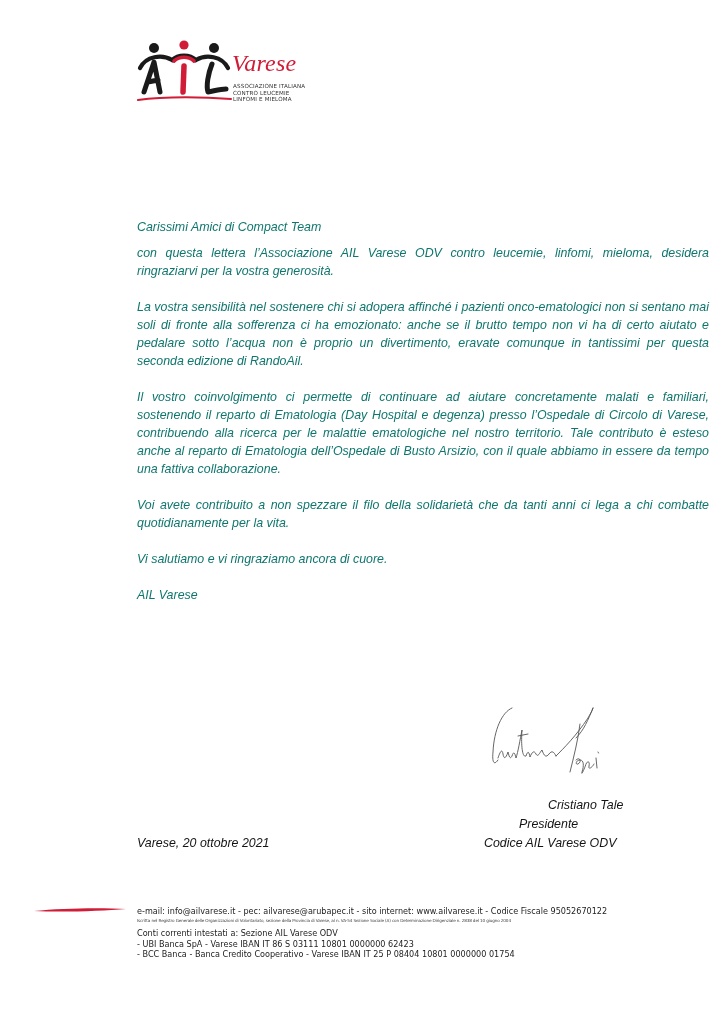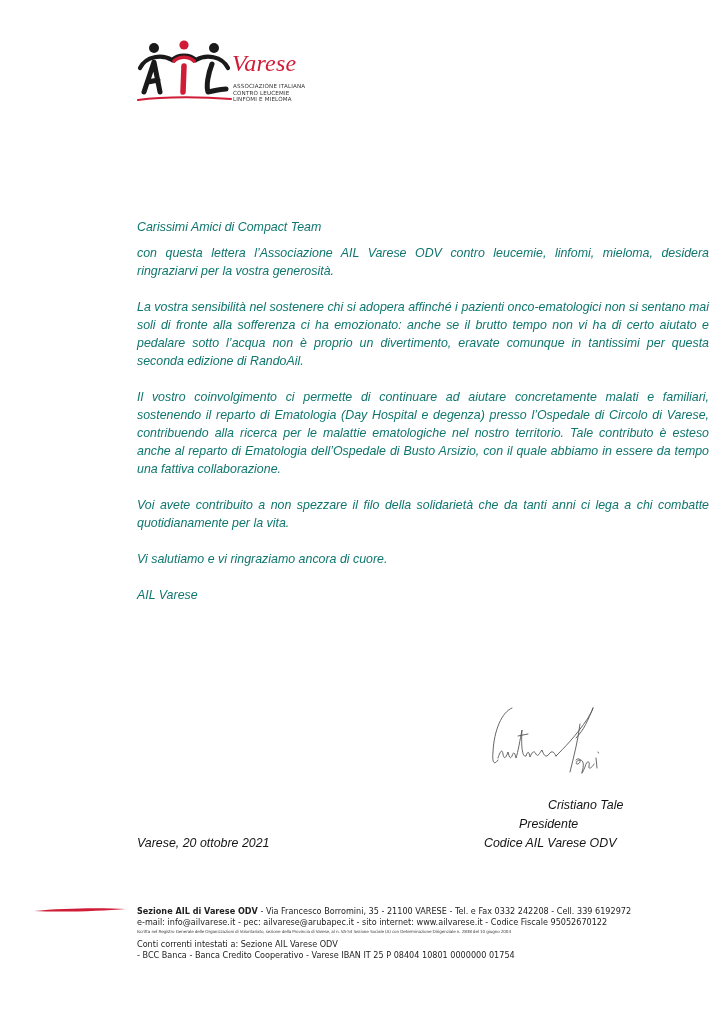--- a/index.html
+++ b/index.html
@@ -179,22 +179,20 @@
 <div class="sig-block sig-name">Cristiano Tale</div>
 <div class="sig-block sig-role">Presidente</div>
 <div class="sig-block sig-org">Codice AIL Varese ODV</div>
 <div class="sig-block date">Varese, 20 ottobre 2021</div>
 
 <svg class="footer-swoosh" width="96" height="8" viewBox="0 0 96 8">
   <path d="M2 5 C 30 2, 70 1.5, 94 3 C 70 5, 30 6.5, 2 5 Z" fill="#d01c36"></path>
 </svg>
 
 <div class="footer">
-  <div class="line1">
-    <b>Sezione AIL di Varese ODV</b><span> - Via Francesco Borromini, 35 - 21100 VARESE - Tel. e Fax 0332 242208 - Cell. 339 6192972</span>
-  </div>
   <div class="line2">e-mail: info@ailvarese.it - pec: ailvarese@arubapec.it - sito internet: www.ailvarese.it - Codice Fiscale 95052670122</div>
   <div class="registry">Iscritta nel Registro Generale delle Organizzazioni di Volontariato, sezione della Provincia di Varese, al n. VA-54 Sezione Sociale (A) con Determinazione Dirigenziale n. 2838 del 10 giugno 2004</div>
   <div class="accounts">
     <div>Conti correnti intestati a: Sezione AIL Varese ODV</div>
+    <div>- UBI Banca SpA - Varese IBAN IT 86 S 03111 10801 0000000 62423</div>
     <div>- BCC Banca - Banca Credito Cooperativo - Varese IBAN IT 25 P 08404 10801 0000000 01754</div>
   </div>
 </div>
 
 </body></html>

